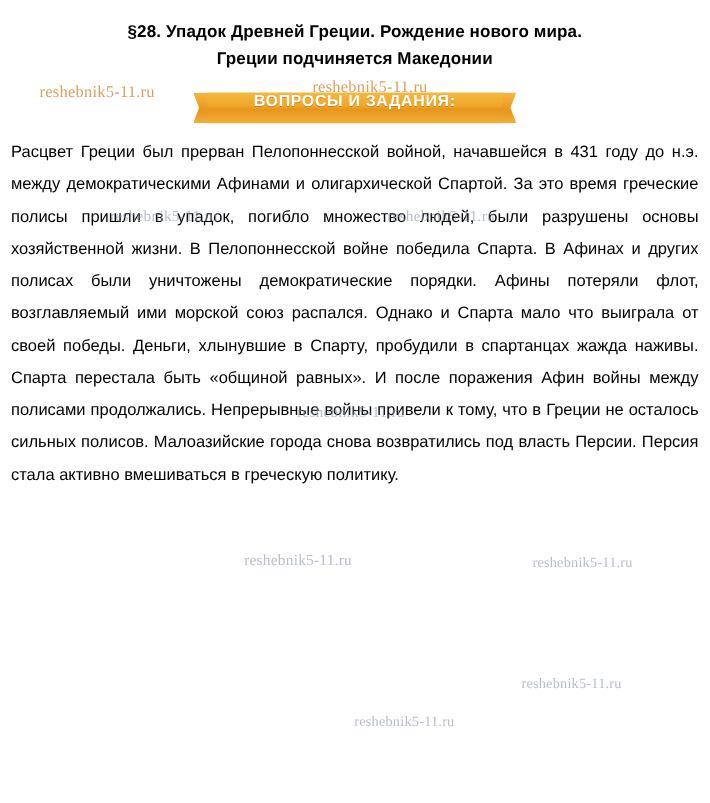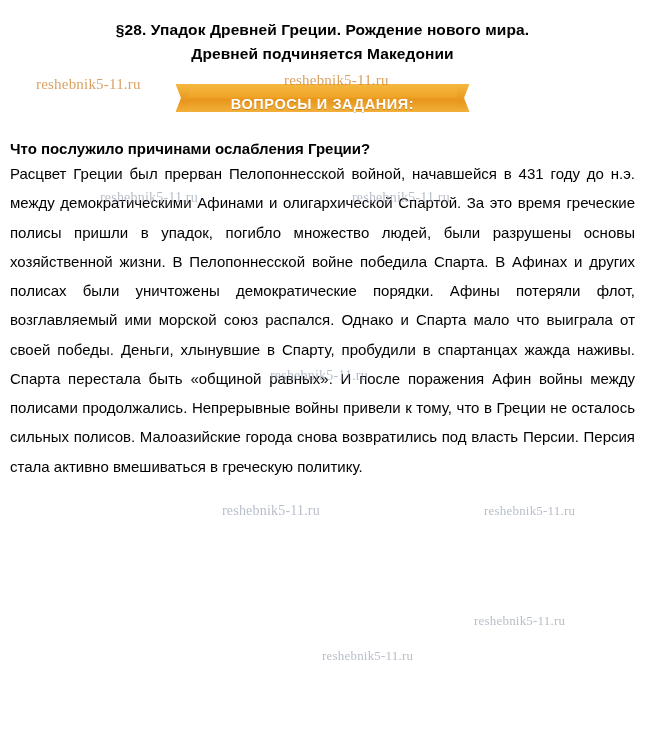--- a/index.html
+++ b/index.html
@@ -40,21 +40,21 @@
   .banner {
     position: absolute;
     left: 50%;
     transform: translateX(-50%);
     top: 6px;
     width: 272px;
     height: 28px;
     background: linear-gradient(180deg, #f5b840 0%, #efa52a 45%, #e8951b 55%, #f2b03a 100%);
     border-radius: 2px;
     display: flex;
-    align-items: flex-end;
+    align-items: flex-start;
     justify-content: center;
   }
   .banner::before,
   .banner::after {
     content: "";
     position: absolute;
     top: 0;
     width: 13px;
     height: 28px;
     background: linear-gradient(180deg, #f5b840 0%, #e8951b 60%, #f2b03a 100%);
@@ -102,30 +102,29 @@
     opacity: 0.8;
   }
 </style>
 </head>
 <body>
 
 <div class="page">
 
   <div class="title-block">
     <div class="title-line">§28. Упадок Древней Греции. Рождение нового мира.</div>
-    <div class="title-line">Древней подчиняется Македонии</div>
+    <div class="title-line">Греции подчиняется Македонии</div>
   </div>
 
   <div class="banner-area">
     <div class="banner">
       <span class="banner-text">ВОПРОСЫ И ЗАДАНИЯ:</span>
     </div>
   </div>
 
-  <div class="question">Что послужило причинами ослабления Греции?</div>
 
   <div class="body-text">
     <p>Расцвет Греции был прерван Пелопоннесской войной, начавшейся в 431 году до н.э. между демократическими Афинами и олигархической Спартой. За это время греческие полисы пришли в упадок, погибло множество людей, были разрушены основы хозяйственной жизни. В Пелопоннесской войне победила Спарта. В Афинах и других полисах были уничтожены демократические порядки. Афины потеряли флот, возглавляемый ими морской союз распался. Однако и Спарта мало что выиграла от своей победы. Деньги, хлынувшие в Спарту, пробудили в спартанцах жажда наживы. Спарта перестала быть «общиной равных». И после поражения Афин войны между полисами продолжались. Непрерывные войны привели к тому, что в Греции не осталось сильных полисов. Малоазийские города снова возвратились под власть Персии. Персия стала активно вмешиваться в греческую политику.</p>
   </div>
 
   <div id="watermark-layer">
       <div class="wm wm-orange" style="left: 36px; top: 76px; font-size: 15px;">reshebnik5-11.ru</div>
       <div class="wm wm-orange" style="left: 284px; top: 72px; font-size: 15px;">reshebnik5-11.ru</div>
       <div class="wm" style="left: 100px; top: 190px; font-size: 14px;">reshebnik5-11.ru</div>
       <div class="wm" style="left: 352px; top: 190px; font-size: 14px;">reshebnik5-11.ru</div>

